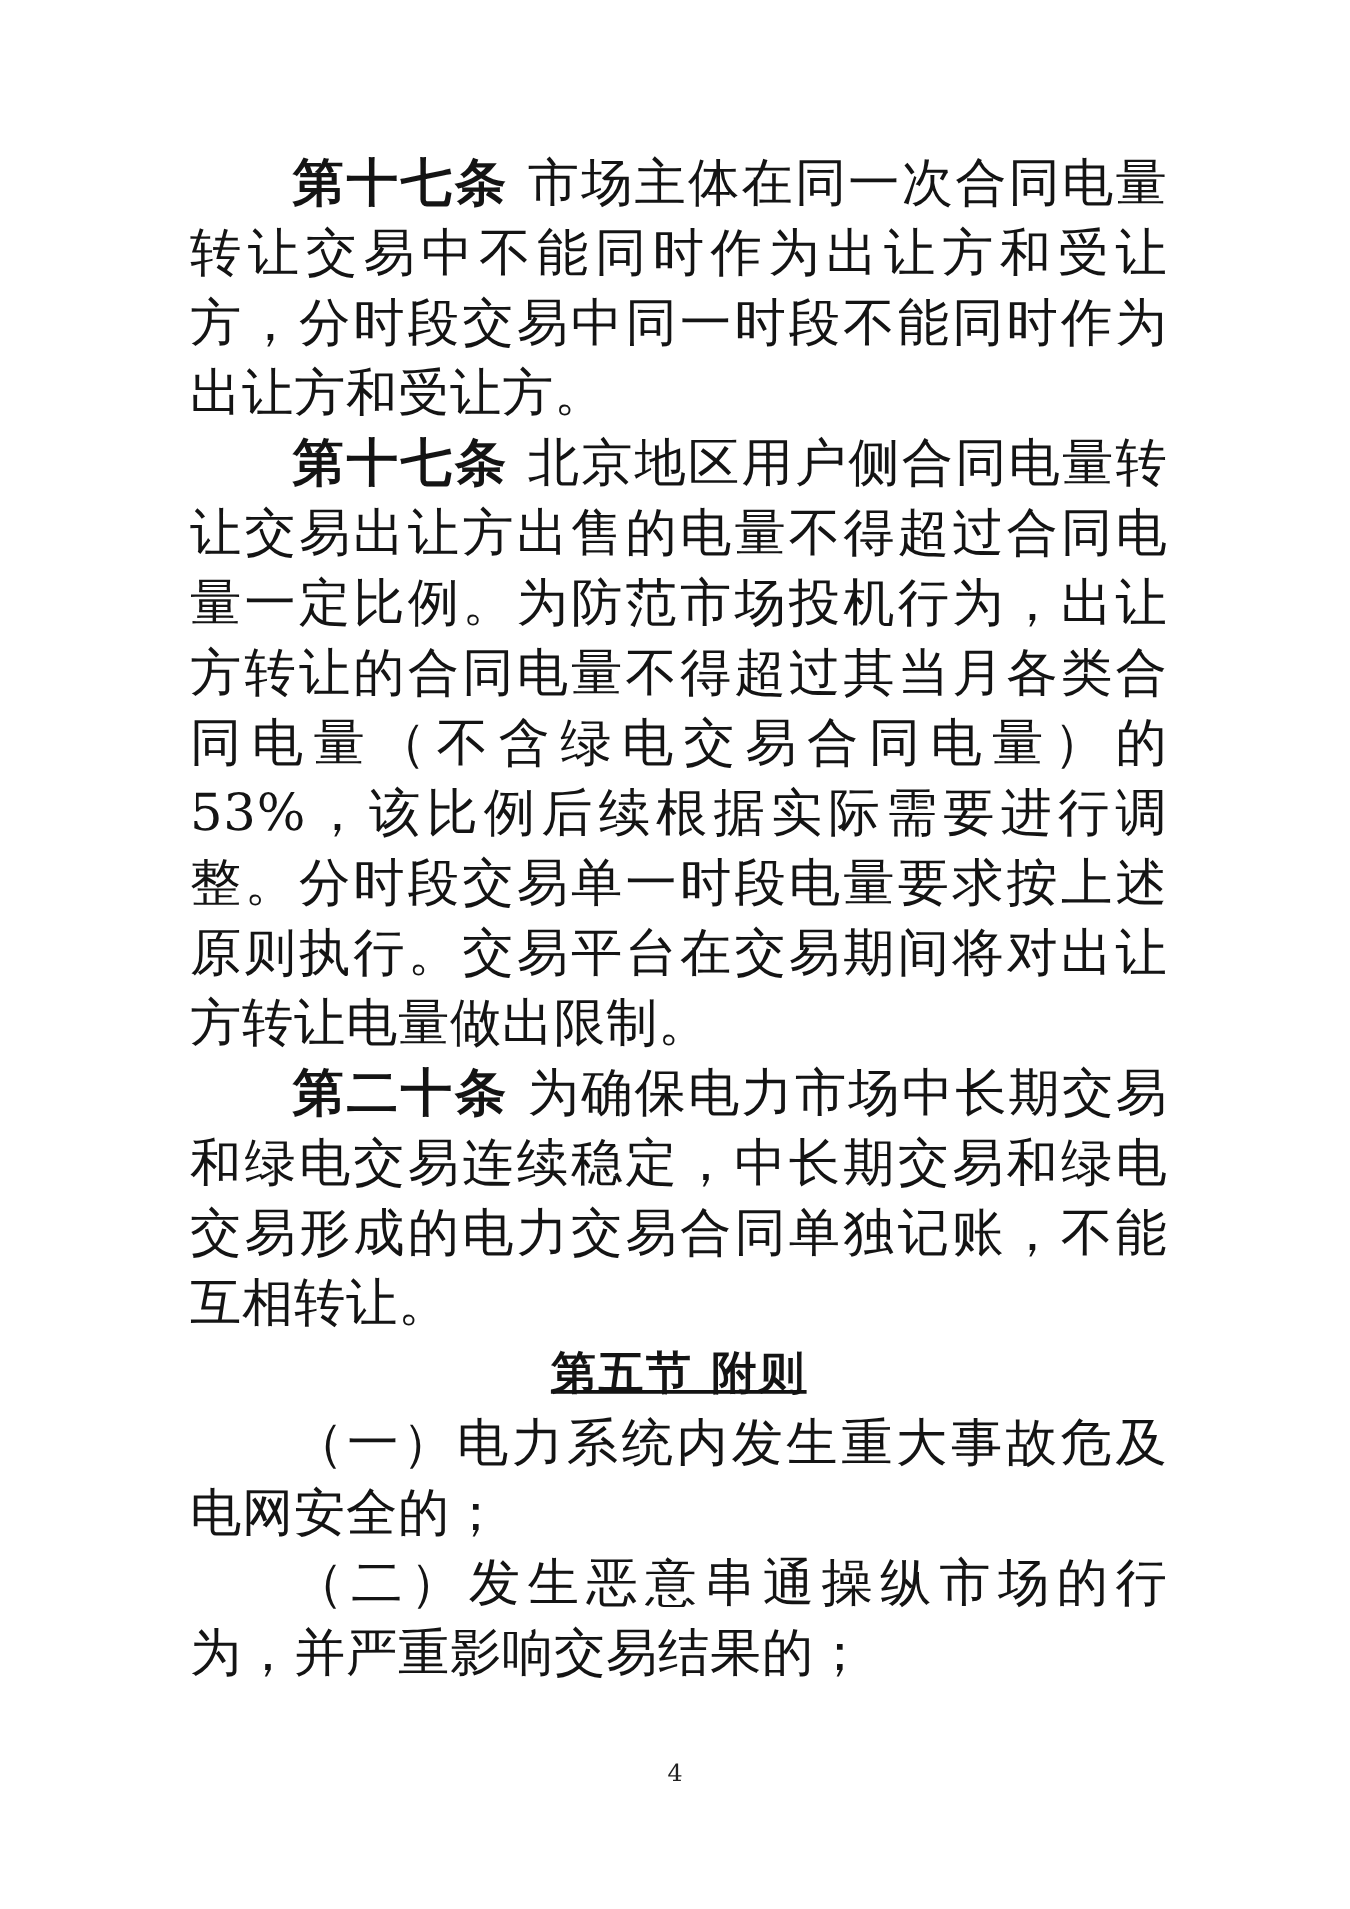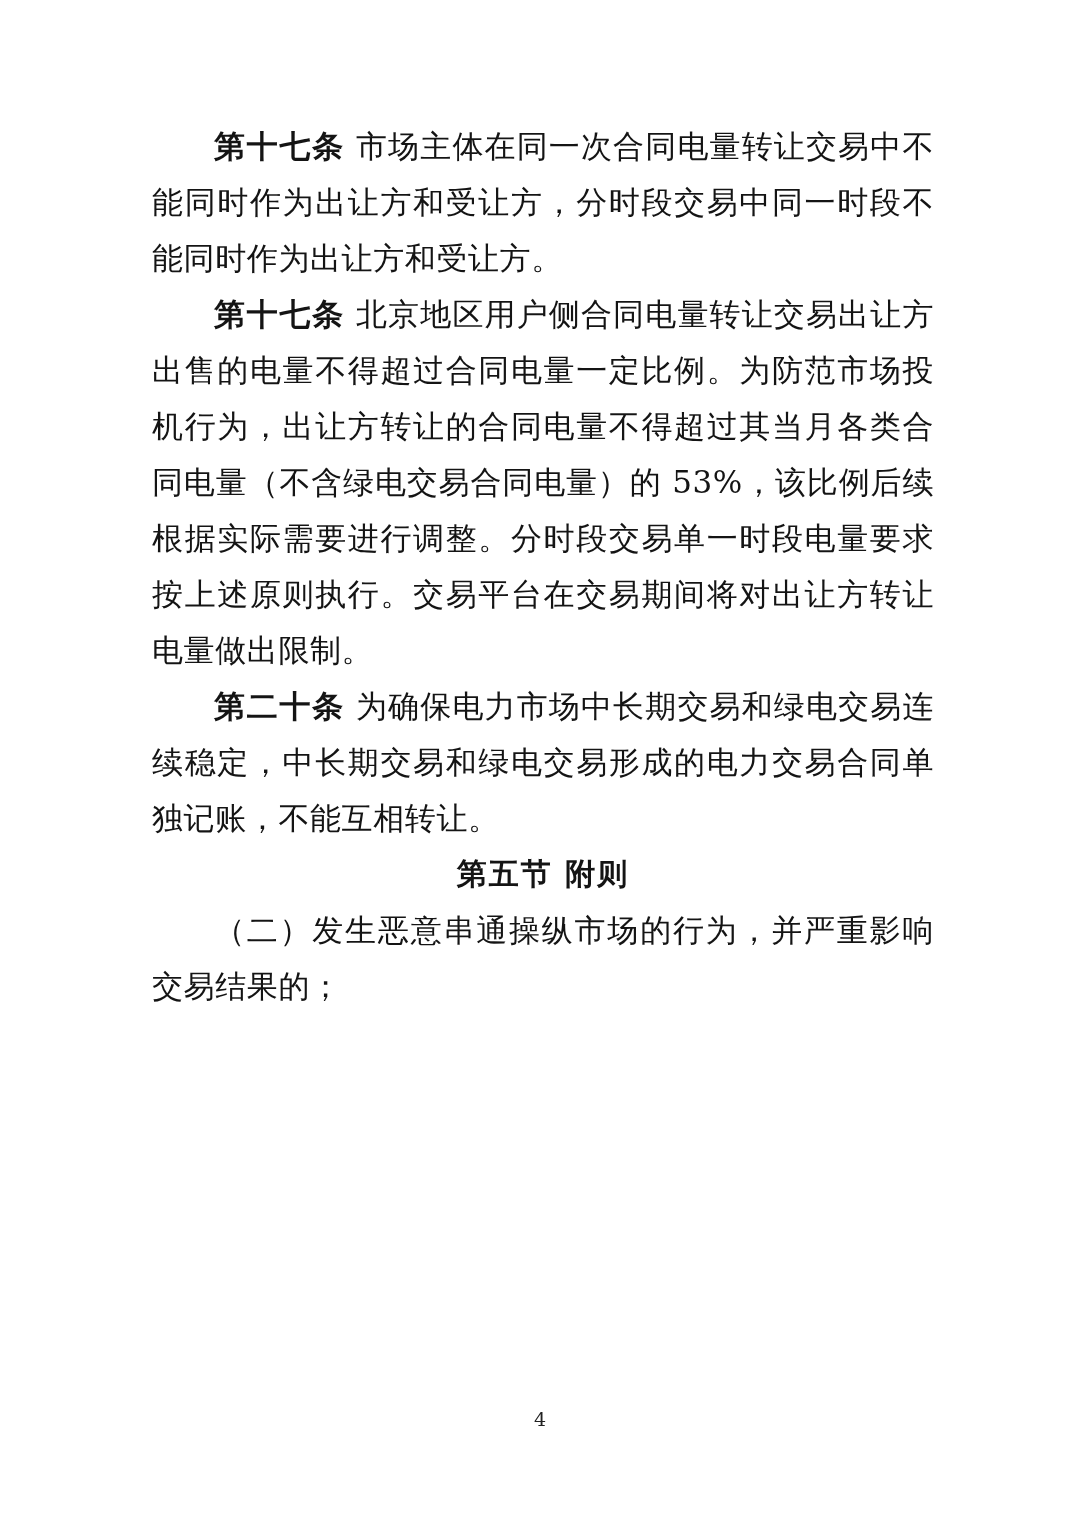--- a/index.html
+++ b/index.html
@@ -17,40 +17,41 @@
     font-family: "DejaVu Serif", "Liberation Serif", serif;
     color: #141414;
   }
   .content {
     position: absolute;
     left: 152px;
     top: 118px;
     width: 782px;
   }
   .para {
-    font-size: 31px;
+    font-size: 41px;
     line-height: 56px;
     letter-spacing: 0.6px;
     text-align: justify;
     text-justify: inter-ideograph;
     margin: 0 0 0 0;
     text-indent: 2em;
     font-family: "DejaVu Serif", "Liberation Serif", serif;
   }
   .para .lead {
     font-weight: bold;
     letter-spacing: 1.2px;
   }
   .section-title {
-    font-size: 30px;
+    font-size: 36px;
     line-height: 56px;
     font-weight: bold;
     text-align: center;
     letter-spacing: 2px;
     margin: 0;
+    text-decoration: underline;
   }
   .page-number {
     position: absolute;
     left: 0;
     right: 0;
     top: 1408px;
     text-align: center;
     font-size: 19px;
     font-family: "DejaVu Serif", "Liberation Serif", serif;
     color: #222;
@@ -65,19 +66,20 @@
     <p class="para"><span class="lead">第十七条</span><span> 市场主体在同一次合同电量转让交易中不能同时作为出让方和受让方，分时段交易中同一时段不能同时作为出让方和受让方。</span></p>
 
     <p class="para"><span class="lead">第十七条</span><span> 北京地区用户侧合同电量转让交易出让方出售的电量不得超过合同电量一定比例。为防范市场投机行为，出让方转让的合同电量不得超过其当月各类合同电量（不含绿电交易合同电量）的 53%，该比例后续根据实际需要进行调整。分时段交易单一时段电量要求按上述原则执行。交易平台在交易期间将对出让方转让电量做出限制。</span></p>
 
     <p class="para"><span class="lead">第二十条</span><span> 为确保电力市场中长期交易和绿电交易连续稳定，中长期交易和绿电交易形成的电力交易合同单独记账，不能互相转让。</span></p>
 
     <p class="section-title">第五节  附则</p>
 
 
 
+    <p class="para"><span>（一）电力系统内发生重大事故危及电网安全的；</span></p>
 
     <p class="para"><span>（二）发生恶意串通操纵市场的行为，并严重影响交易结果的；</span></p>
 
   </div>
 
   <div class="page-number">4</div>
 </div>
 
 </body></html>

